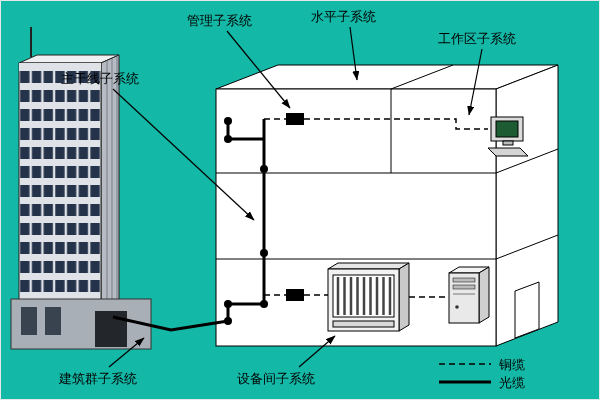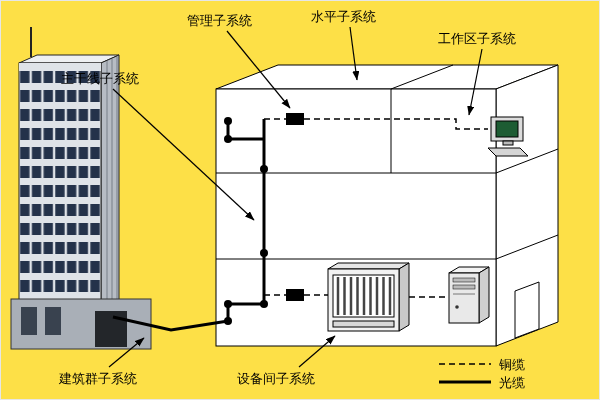--- a/index.html
+++ b/index.html
@@ -1,16 +1,16 @@
 <!DOCTYPE html>
 <html><head>
 <meta charset="utf-8">
 <style>
   html,body{margin:0;padding:0;background:#ffffff;}
-  .stage{position:relative;width:600px;height:400px;background:#fde047;overflow:hidden;
+  .stage{position:relative;width:600px;height:400px;background:#14b8a6;overflow:hidden;
          border:1px solid #e6e6e6;box-sizing:border-box;}
   svg{display:block;}
   .dlabel{font-family:"Liberation Sans","DejaVu Sans",sans-serif;font-size:13px;fill:#000000;}
   .legendlabel{font-family:"Liberation Sans","DejaVu Sans",sans-serif;font-size:13px;fill:#000000;}
 </style>
 </head>
 <body>
 
 <div class="stage">
 <svg viewBox="0 0 600 400" width="600" height="400">

